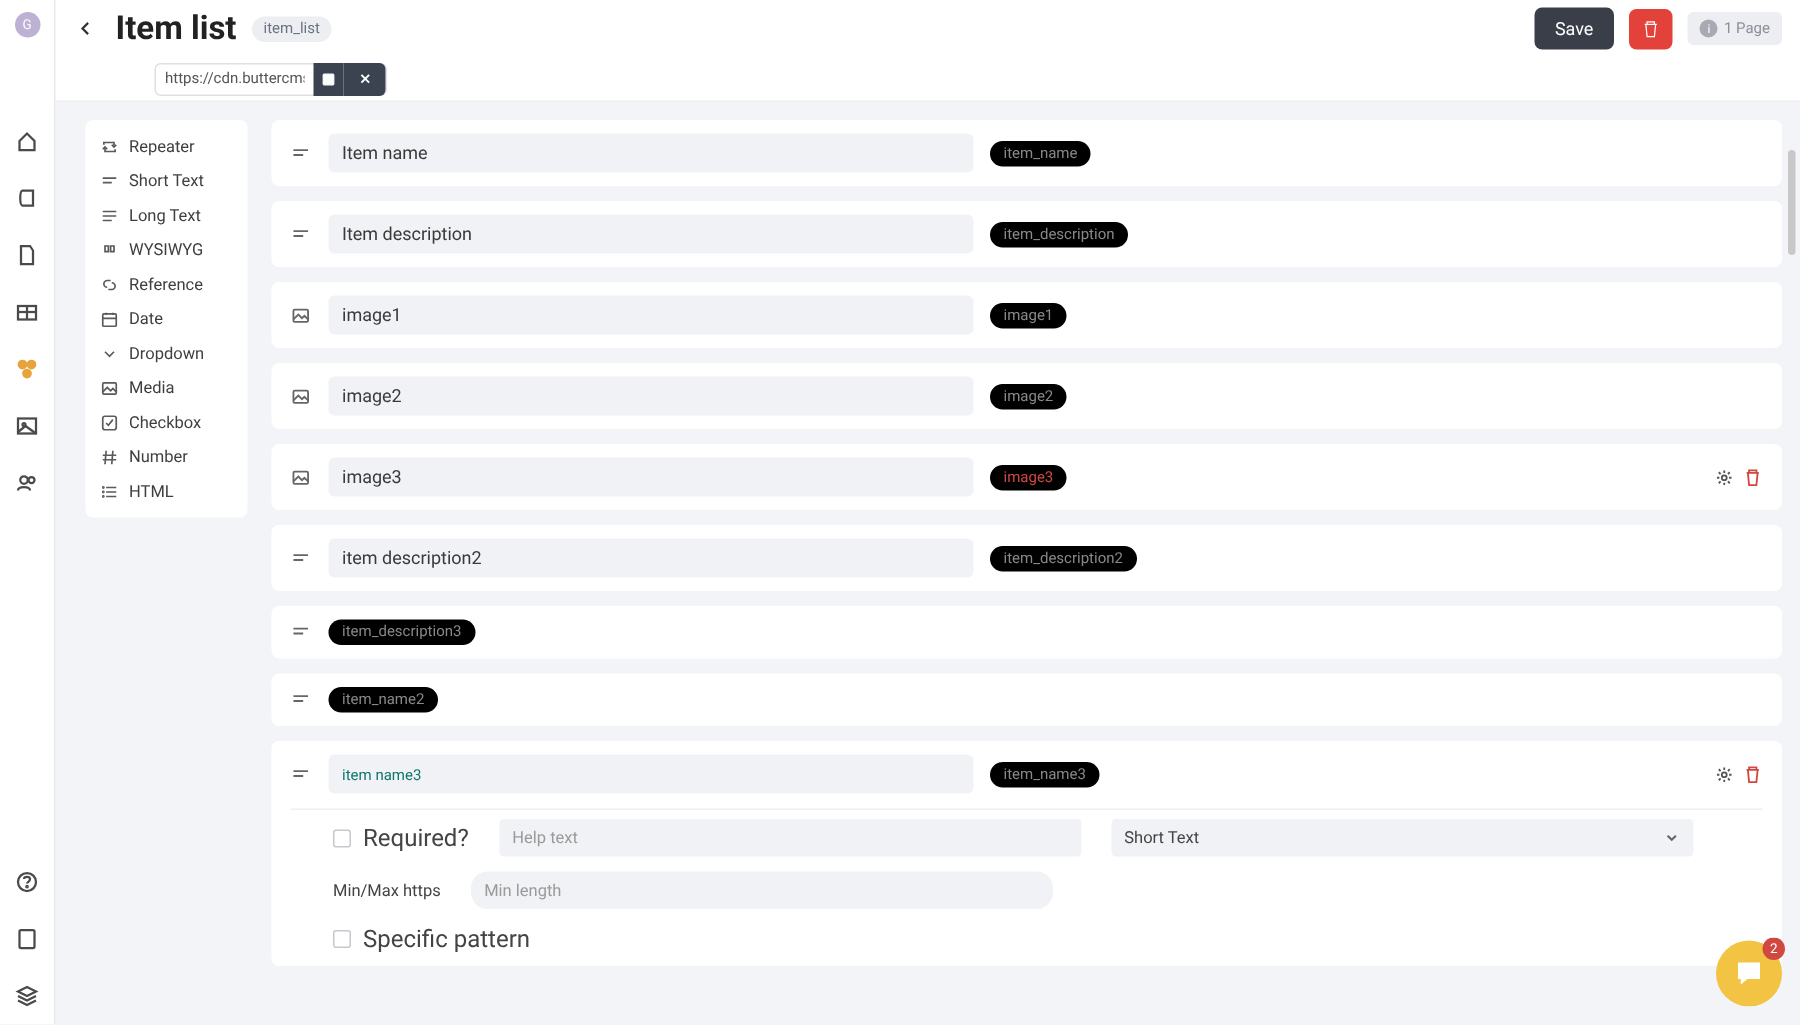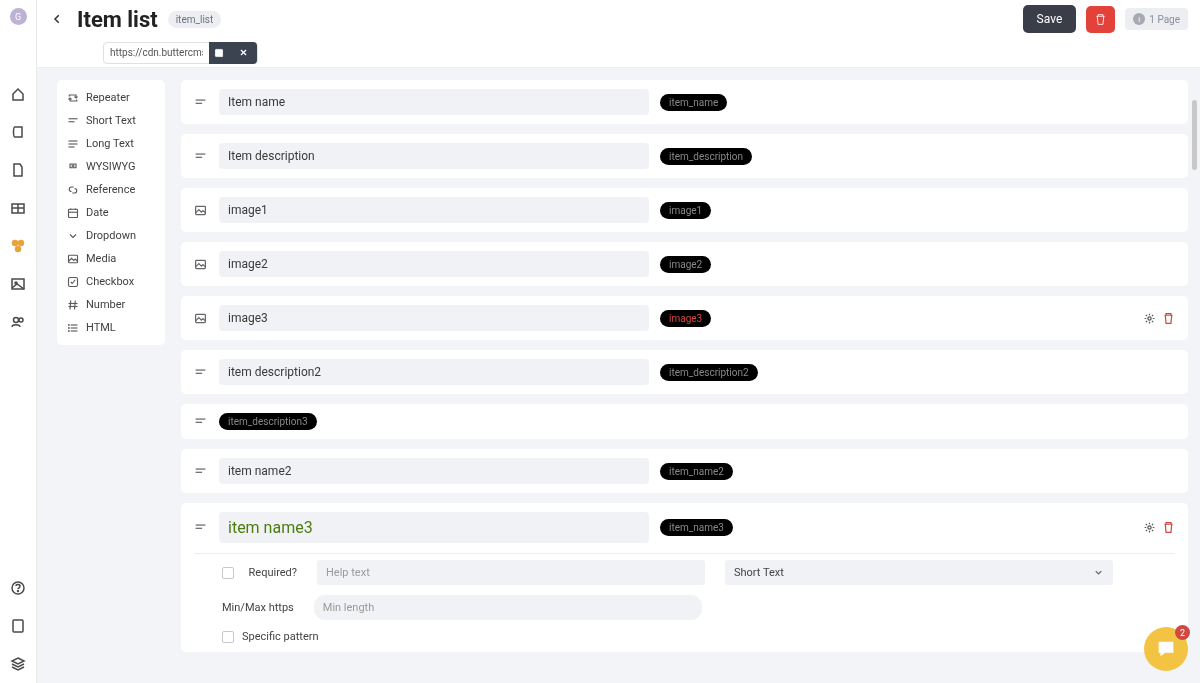--- a/index.html
+++ b/index.html
@@ -40,33 +40,33 @@
 .pal-item { display: flex; align-items: center; gap: 7px; font-size: 11px; color: #3f3f3f; padding: 5px 4px; border-radius: 3px; cursor: pointer; }
 .pal-item svg { width: 12px; height: 12px; stroke: #5a5a5a; fill: none; stroke-width: 1.5; }
 
 .canvas { flex: 1; display: flex; flex-direction: column; gap: 10px; }
 
 .field-card { background: #fff; border-radius: 5px; padding: 9px 13px 9px 13px; }
 .field-row { display: flex; align-items: center; gap: 11px; }
 .type-icon { width: 14px; display:flex; align-items:center;}
 .type-icon svg { width:13px; height:13px; stroke:#666; fill:none; stroke-width:1.5;}
 .field-name { flex: 0 0 430px; background: #f1f2f5; border-radius: 4px; padding: 6px 9px; font-size: 12px; color: #3a3a3a; }
-.name-input {border:none;background:transparent;font-size:16px;color:#4d7c0f;width:100%;outline:none;}
+.name-input {border:none;background:transparent;font-size:10px;color:#0f766e;width:100%;outline:none;}
 .field-slug { background: #000000; border-radius: 10px; padding: 3px 9px; font-size: 10px; color: #888; }
 .field-slug.active { color:#d04840; }
 .row-spacer { flex:1; }
 .row-actions { display:flex; gap:6px; }
 .icon-btn { cursor:pointer; display:flex; }
 .icon-btn svg { width:13px; height:13px; stroke:#555; fill:none; stroke-width:1.5;}
 .icon-btn.del svg { stroke:#d04840; }
 
 .expand { margin-top:10px; padding:6px 0 0 28px; border-top:1px solid #eee; display:flex; flex-direction:column; gap:10px;}
 .exp-row { display:flex; align-items:center; gap:20px; }
 .chk { width:12px; height:12px; border:1.5px solid #c5c8cf; border-radius:2px; }
-.exp-label { font-size:11px; color:#444; min-width:55px;text-align:right;}
+.exp-label { font-size:16px; color:#444; min-width:55px;}
 .mm-label { font-size:11px; color:#444; min-width:70px;}
 .exp-input { flex:1; background:#f1f2f5; border:none; border-radius:3px; padding:6px 9px; font-size:11px; color:#555; outline:none;}
 .exp-input::placeholder{color:#9a9a9a;}
 .exp-select { flex:1; max-width:388px; background:#f1f2f5; border-radius:3px; padding:6px 9px; font-size:11px; color:#444; display:flex; align-items:center; justify-content:space-between;}
 .exp-select svg{width:11px;height:11px;stroke:#666;fill:none;stroke-width:2;}
 .exp-group{display:flex; align-items:center; gap:8px;}
 
 .chat-fab { position: fixed; right: 12px; bottom: 12px; width: 44px; height: 44px; border-radius: 50%; background: #f3c344; display:flex; align-items:center; justify-content:center;}
 .chat-fab svg { width:22px; height:22px; fill:#fff; stroke:none;}
 .chat-badge { position:absolute; top:-2px; right:-2px; width:15px; height:15px; border-radius:50%; background:#d04840; color:#fff; font-size:9px; display:flex; align-items:center; justify-content:center;}
@@ -449,21 +449,20 @@
             <div class="row-spacer"></div>
           </div>
         </div>
         <div class="field-card">
           <div class="field-row">
             <span class="type-icon">
               <svg viewBox="0 0 16 16">
                 <use href="#i-short"></use>
               </svg>
             </span>
-            <div class="field-name">item name2</div>
             <span class="field-slug">item_name2</span>
             <div class="row-spacer"></div>
           </div>
         </div>
         <div class="field-card">
           <div class="field-row">
             <span class="type-icon">
               <svg viewBox="0 0 16 16">
                 <use href="#i-short"></use>
               </svg>

